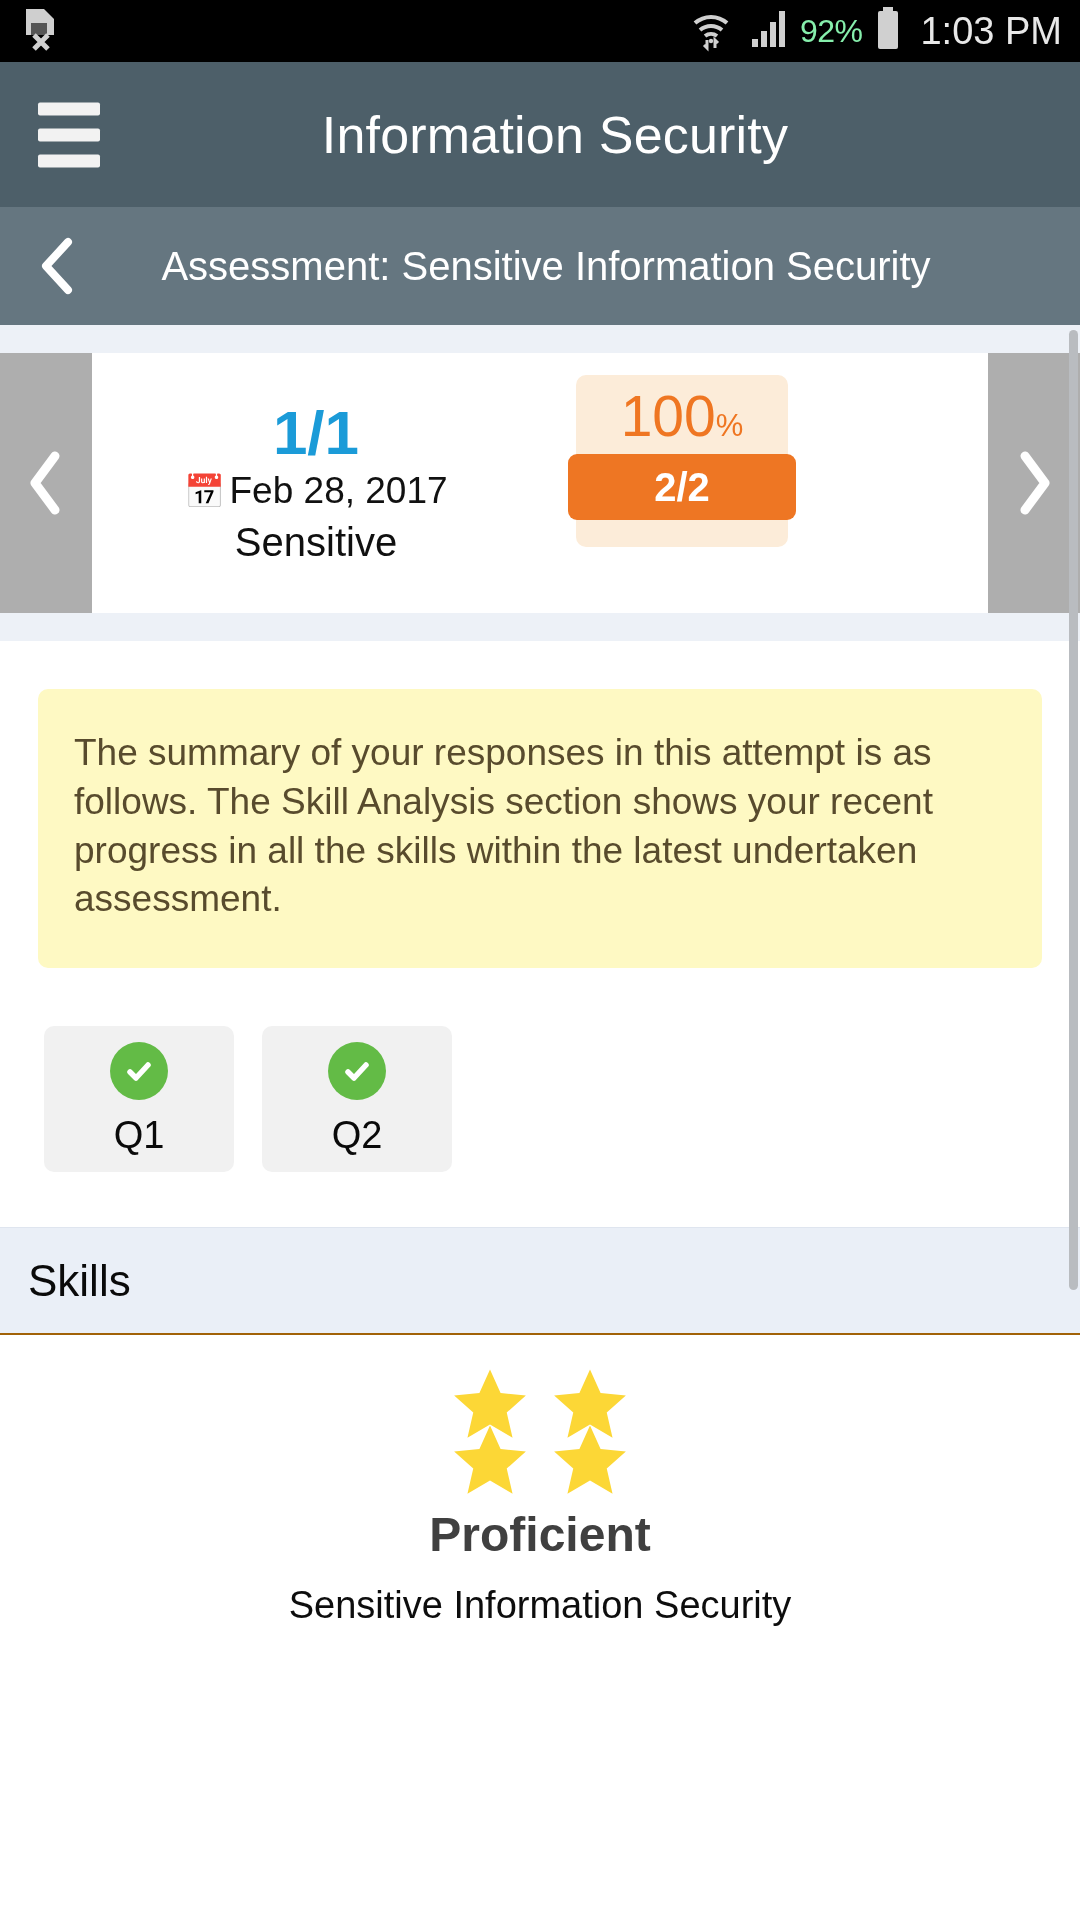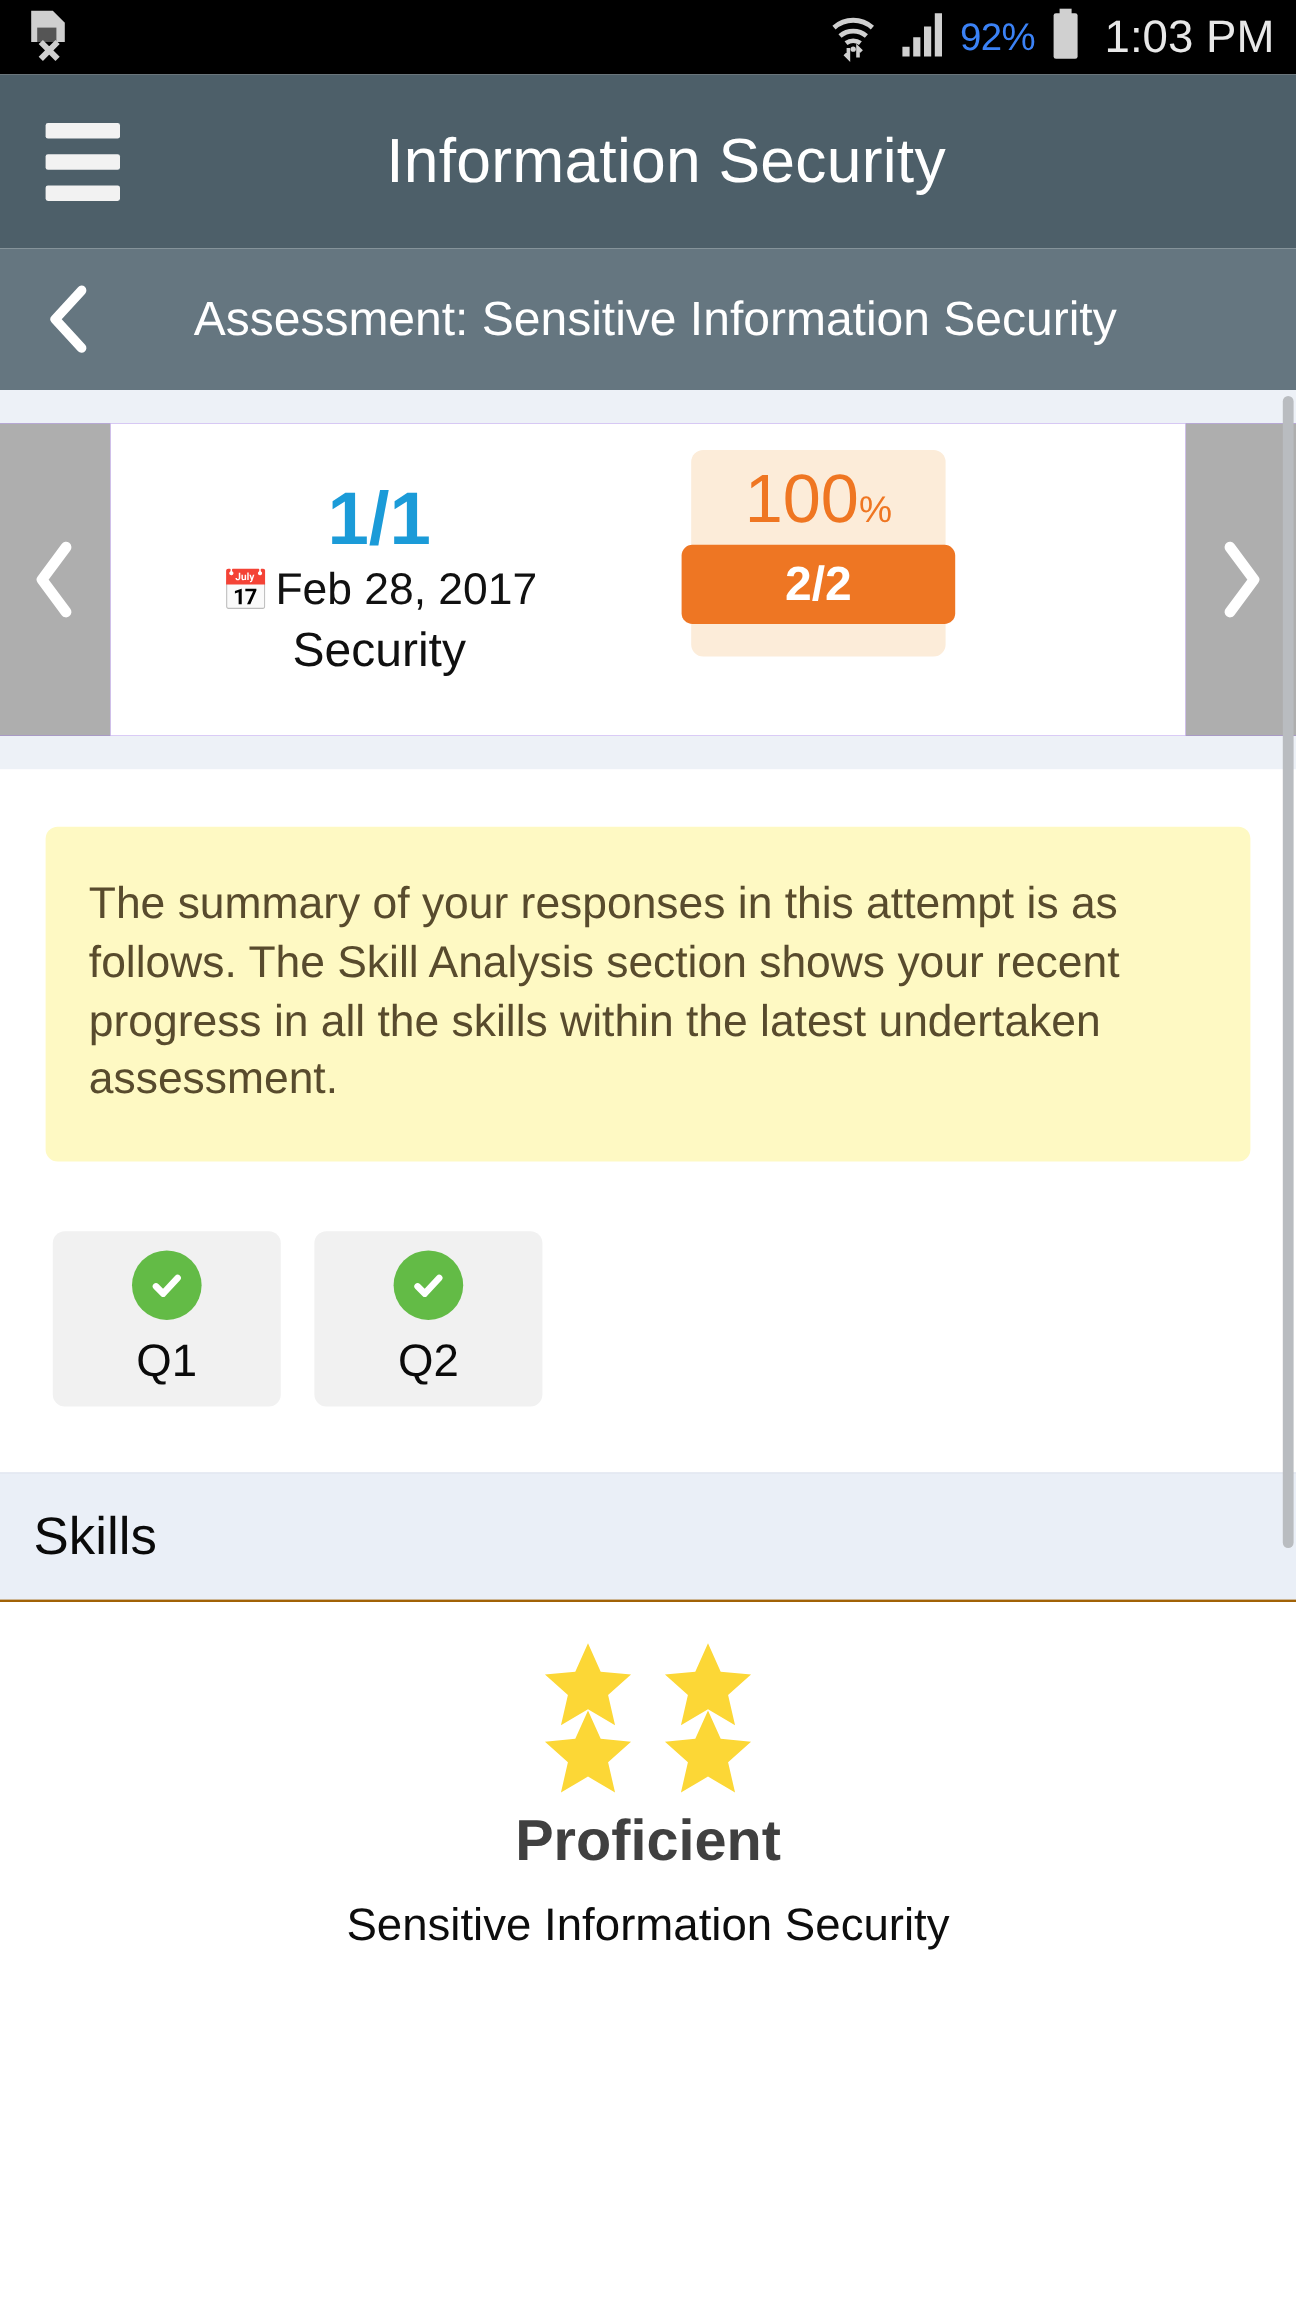--- a/index.html
+++ b/index.html
@@ -11,21 +11,21 @@
   }
 
   
   .statusbar {
     height:62px; background:#000000;
     display:flex; align-items:center;
     padding:0 18px 0 22px; color:#d8d8d8;
   }
   .sb-left { display:flex; align-items:center; gap:8px; }
   .sb-right { margin-left:auto; display:flex; align-items:center; gap:12px; }
-  .sb-battpct { font-size:32px; color:#3b82f6; letter-spacing:-0.5px; }
+  .sb-battpct { font-size:32px; color:#86efac; letter-spacing:-0.5px; }
   .sb-time { font-size:38px; color:#e8e8e8; letter-spacing:0px; margin-left:6px; }
 
   
   .appbar {
     height:145px; background:#4d5f69;
     display:flex; align-items:center; position:relative;
   }
   .hamburger {
     position:absolute; left:38px; top:50%; transform:translateY(-50%);
     width:62px; display:flex; flex-direction:column; gap:13px; cursor:pointer;
@@ -216,21 +216,21 @@
     </span>
   </div>
 
   <div class="car-card">
     <div class="attempt-block">
       <div class="attempt-frac">1/1</div>
       <div class="attempt-date">
         <span class="cal-ico">📅</span>
         <span>Feb 28, 2017</span>
       </div>
-      <div class="attempt-label">Security</div>
+      <div class="attempt-label">Sensitive</div>
     </div>
 
     <div class="score-panel">
       <div class="score-pct">
         <span>100</span><span class="pc">%</span>
       </div>
       <div class="score-btn">2/2</div>
     </div>
   </div>
 

